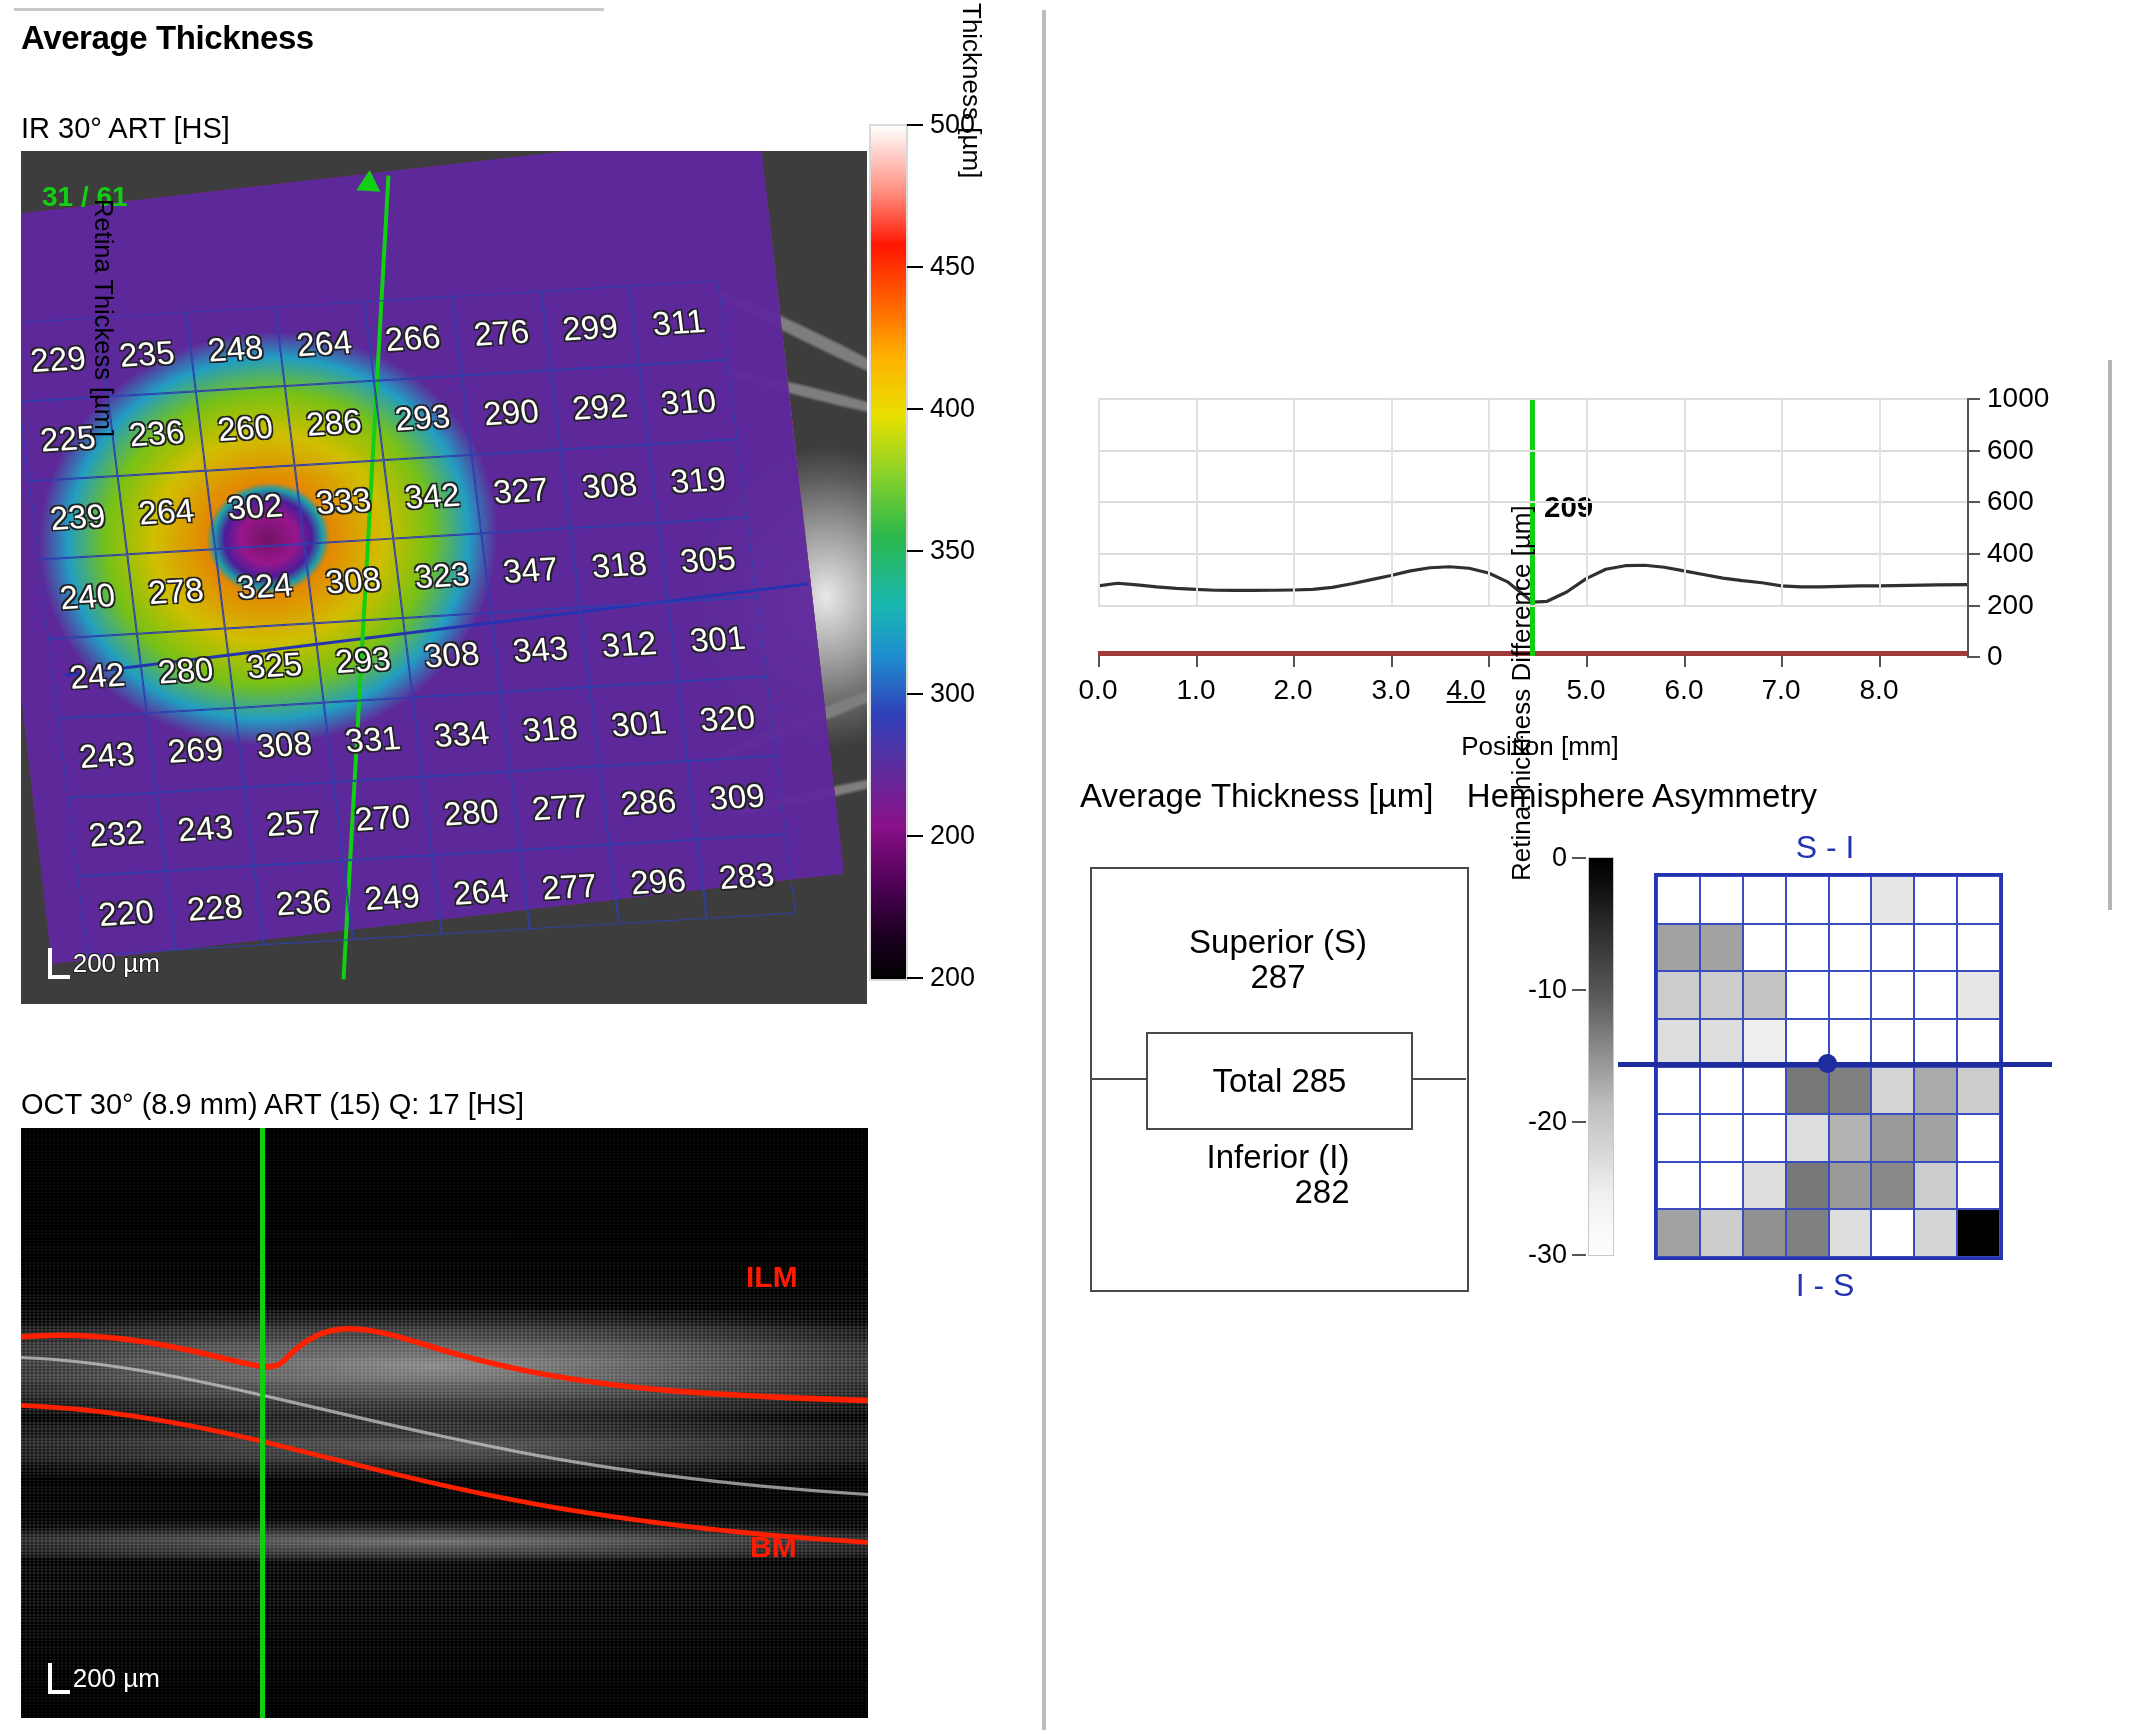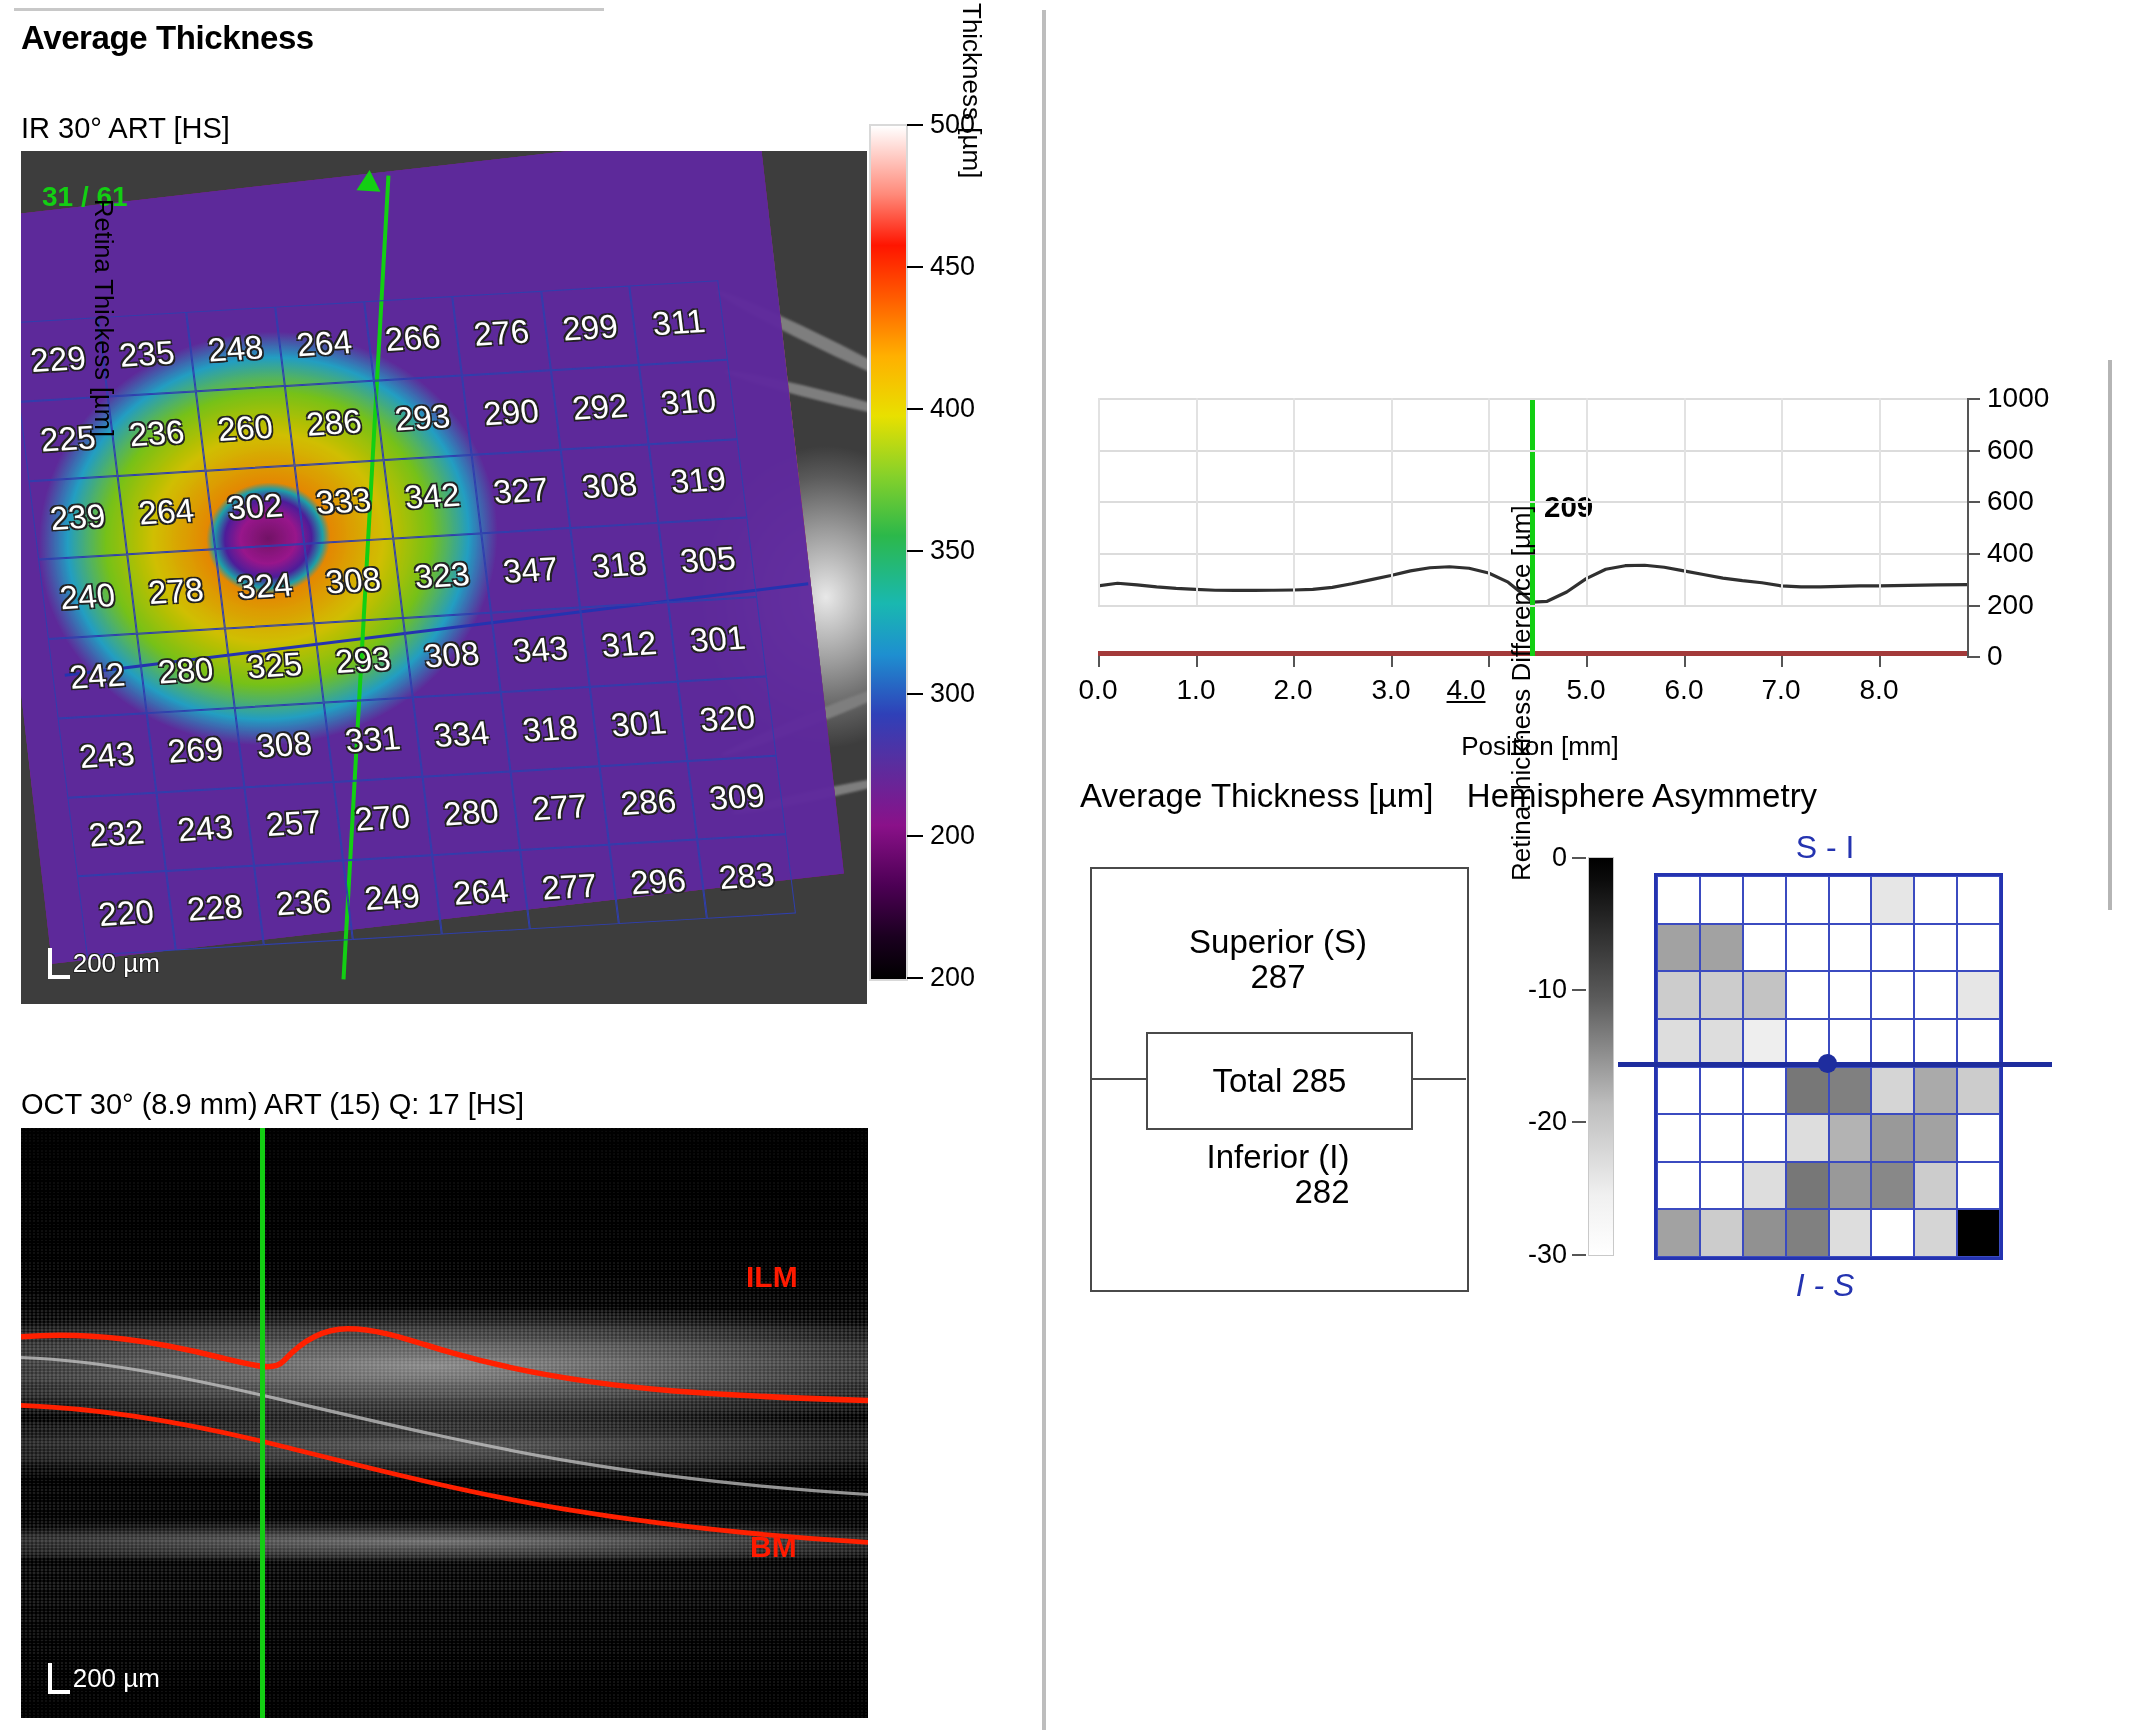--- a/index.html
+++ b/index.html
@@ -118,21 +118,21 @@
       border:2.4px solid #4a4a4a;background:#fff;display:flex;align-items:center;justify-content:center;
       font-size:33px;}
   #avg-sup{position:absolute;left:1278px;top:925px;transform:translateX(-50%);text-align:center;font-size:33px;line-height:1.05;}
   #avg-inf{position:absolute;left:1278px;top:1140px;transform:translateX(-50%);text-align:right;font-size:33px;line-height:1.05;}
   #avg-line-left{position:absolute;left:1090px;top:1078px;width:57px;height:2.4px;background:#4a4a4a;}
   #avg-line-right{position:absolute;left:1407px;top:1078px;width:59px;height:2.4px;background:#4a4a4a;}
 
   
   #hemi-title{position:absolute;left:1642px;top:777px;font-size:33px;transform:translateX(-50%);white-space:nowrap;}
   #hemi-si{position:absolute;left:1825px;top:829px;font-size:32px;color:#2433b0;transform:translateX(-50%);}
-  #hemi-is{position:absolute;left:1825px;top:1267px;font-size:32px;color:#2433b0;transform:translateX(-50%);font-style:italic;}
+  #hemi-is{position:absolute;left:1825px;top:1267px;font-size:32px;color:#2433b0;transform:translateX(-50%);}
   #hemi-grid{position:absolute;left:1654px;top:873px;width:343px;height:381px;
       display:grid;grid-template-columns:repeat(8,1fr);grid-template-rows:repeat(8,1fr);
       border:3.2px solid #2433b0;}
   #hemi-grid .hcell{border:1.6px solid #3b4bc0;}
   #hemi-hline{position:absolute;left:1618px;top:1062px;width:434px;height:4.8px;background:#1e2d9e;}
   #hemi-dot{position:absolute;left:1818px;top:1054px;width:19px;height:19px;border-radius:50%;background:#1e2d9e;}
   #hemi-cb{position:absolute;left:1588px;top:857px;width:24px;height:397px;border:1.6px solid #c9c9c9;
       background:linear-gradient(to bottom,#000 0%,#0a0a0a 5%,#5a5a5a 35%,#bdbdbd 62%,#f0f0f0 85%,#ffffff 100%);}
   .hcb-tick{position:absolute;left:1572px;width:14.3px;height:2.4px;background:#555;}
   .hcb-label{position:absolute;left:1514px;width:53px;text-align:right;font-size:27px;transform:translateY(-50%);}

